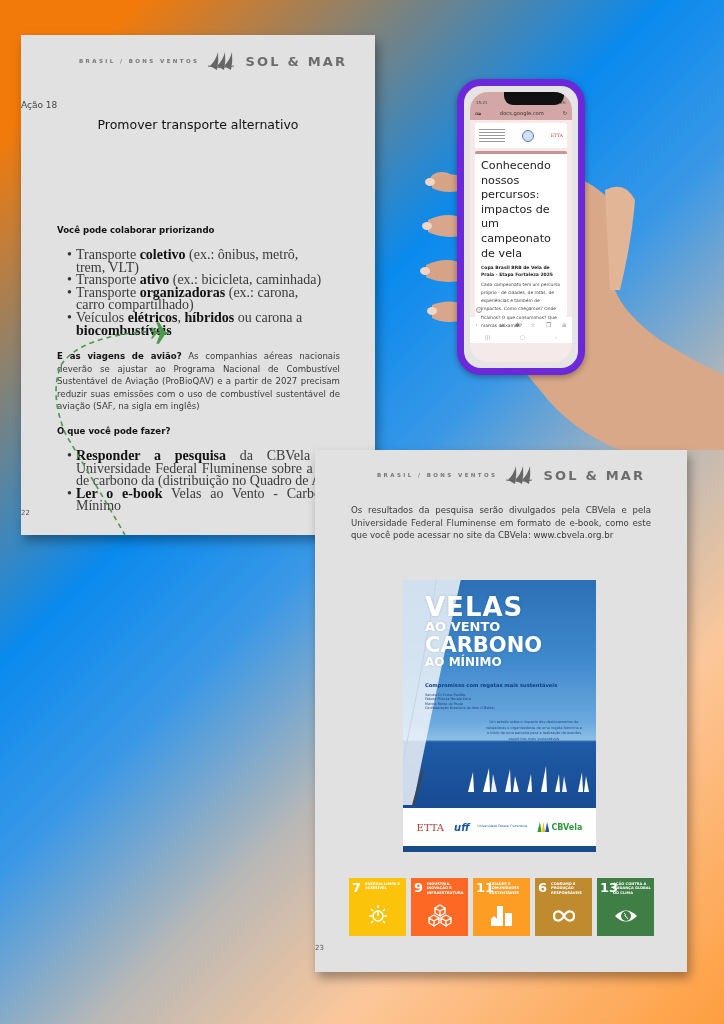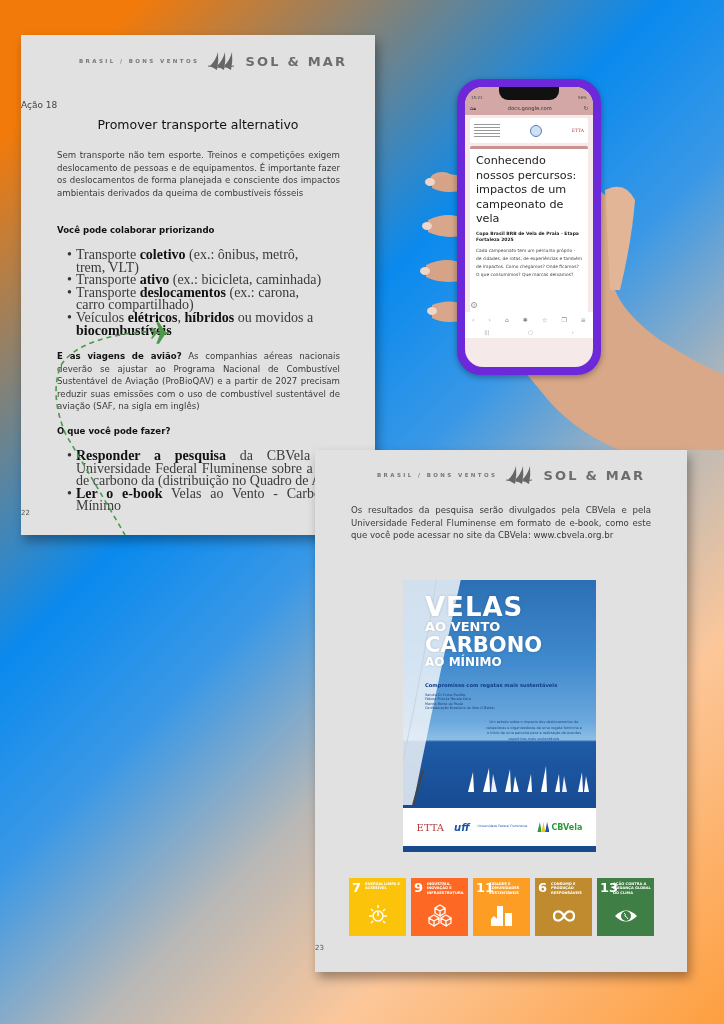--- a/index.html
+++ b/index.html
@@ -51,22 +51,22 @@
 
   .pnum { position: absolute; left: 0; right: 0; text-align: left; font-size: 7px; color: #555; }
   .pnum22 { top: 474px; }
   .pnum23 { top: 494px; }
 
   .dash-path { position: absolute; left: 0; top: 0; width: 400px; height: 540px; pointer-events: none; }
 
   
   .hand { position: absolute; left: 420px; top: 140px; width: 304px; height: 310px; }
   .phone {
-    position: absolute; left: 457px; top: 79px; width: 144px; height: 296px;
-    border-radius: 24px; background: #6d28d9; border: 2px solid #6d28d9;
+    position: absolute; left: 457px; top: 79px; width: 128px; height: 296px;
+    border-radius: 24px; background: #e5e5e5; border: 7px solid #6d28d9;
     box-shadow: 0 2px 6px rgba(0,0,0,0.35);
   }
   .screen {
     position: absolute; left: 6px; top: 6px; right: 6px; bottom: 6px;
     border-radius: 18px; overflow: hidden; background: #f5e9e9;
   }
   .notch { position: absolute; left: 34px; top: 0; width: 60px; height: 13px; background: #111; border-radius: 0 0 9px 9px; z-index: 3; }
   .statusbar { height: 14px; background: #d2a7a5; font-size: 4px; color: #444; display: flex; justify-content: space-between; align-items: flex-end; padding: 0 6px 1px; }
   .urlbar { height: 14px; background: #d2a7a5; display: flex; align-items: center; justify-content: space-between; padding: 0 5px; font-size: 5.2px; color: #333; }
   .urlbar .url { flex: 1; text-align: center; }
@@ -127,28 +127,27 @@
       <path d="M10 16 Q16 10 18 2 Q19 11 17 20 Z" fill="#666"></path>
       <path d="M17 16 Q23 10 25 2 Q26 11 24 20 Z" fill="#666"></path>
       <path d="M1 16 Q14 19 27 16" stroke="#666" stroke-width="1" fill="none"></path>
     </svg>
     <span class="name">SOL &amp; MAR</span>
   </div>
 
   <div class="acao">Ação 18</div>
   <div class="title22">Promover transporte alternativo</div>
 
-  <p class="body-text intro">Sem transporte não tem esporte. Treinos e competições exigem deslocamento de pessoas e de equipamentos. É importante fazer os deslocamentos de forma planejada e consciente dos impactos ambientais derivados da queima de combustíveis fósseis</p>
 
   <div class="h-sub sub1">Você pode colaborar priorizando</div>
   <ul class="bullets list1">
     <li><span>Transporte </span><b>coletivo</b><span> (ex.: ônibus, metrô, trem, VLT)</span></li>
     <li><span>Transporte </span><b>ativo</b><span> (ex.: bicicleta, caminhada)</span></li>
-    <li><span>Transporte </span><b>deslocamentos</b><span> (ex.: carona, carro compartilhado)</span></li>
-    <li><span>Veículos </span><b>elétricos</b><span>, </span><b>híbridos</b><span> ou movidos a </span><br><b>biocombustíveis</b></li>
+    <li><span>Transporte </span><b>organizadoras</b><span> (ex.: carona, carro compartilhado)</span></li>
+    <li><span>Veículos </span><b>elétricos</b><span>, </span><b>híbridos</b><span> ou carona a </span><br><b>biocombustíveis</b></li>
   </ul>
 
   <p class="body-text aviao"><b>E as viagens de avião?</b><span> As companhias aéreas nacionais deverão se ajustar ao Programa Nacional de Combustível Sustentável de Aviação (ProBioQAV) e a partir de 2027 precisam reduzir suas emissões com o uso de combustível sustentável de aviação (SAF, na sigla em inglês)</span></p>
 
   <div class="h-sub sub2">O que você pode fazer?</div>
   <ul class="bullets list2">
     <li><b>Responder a pesquisa</b><span> da CBVela e da Universidade Federal Fluminense sobre a pegada de carbono da (distribuição no Quadro de Avisos)</span></li>
     <li><b>Ler o e-book</b><span> Velas ao Vento - Carbono ao Mínimo</span></li>
   </ul>
 

